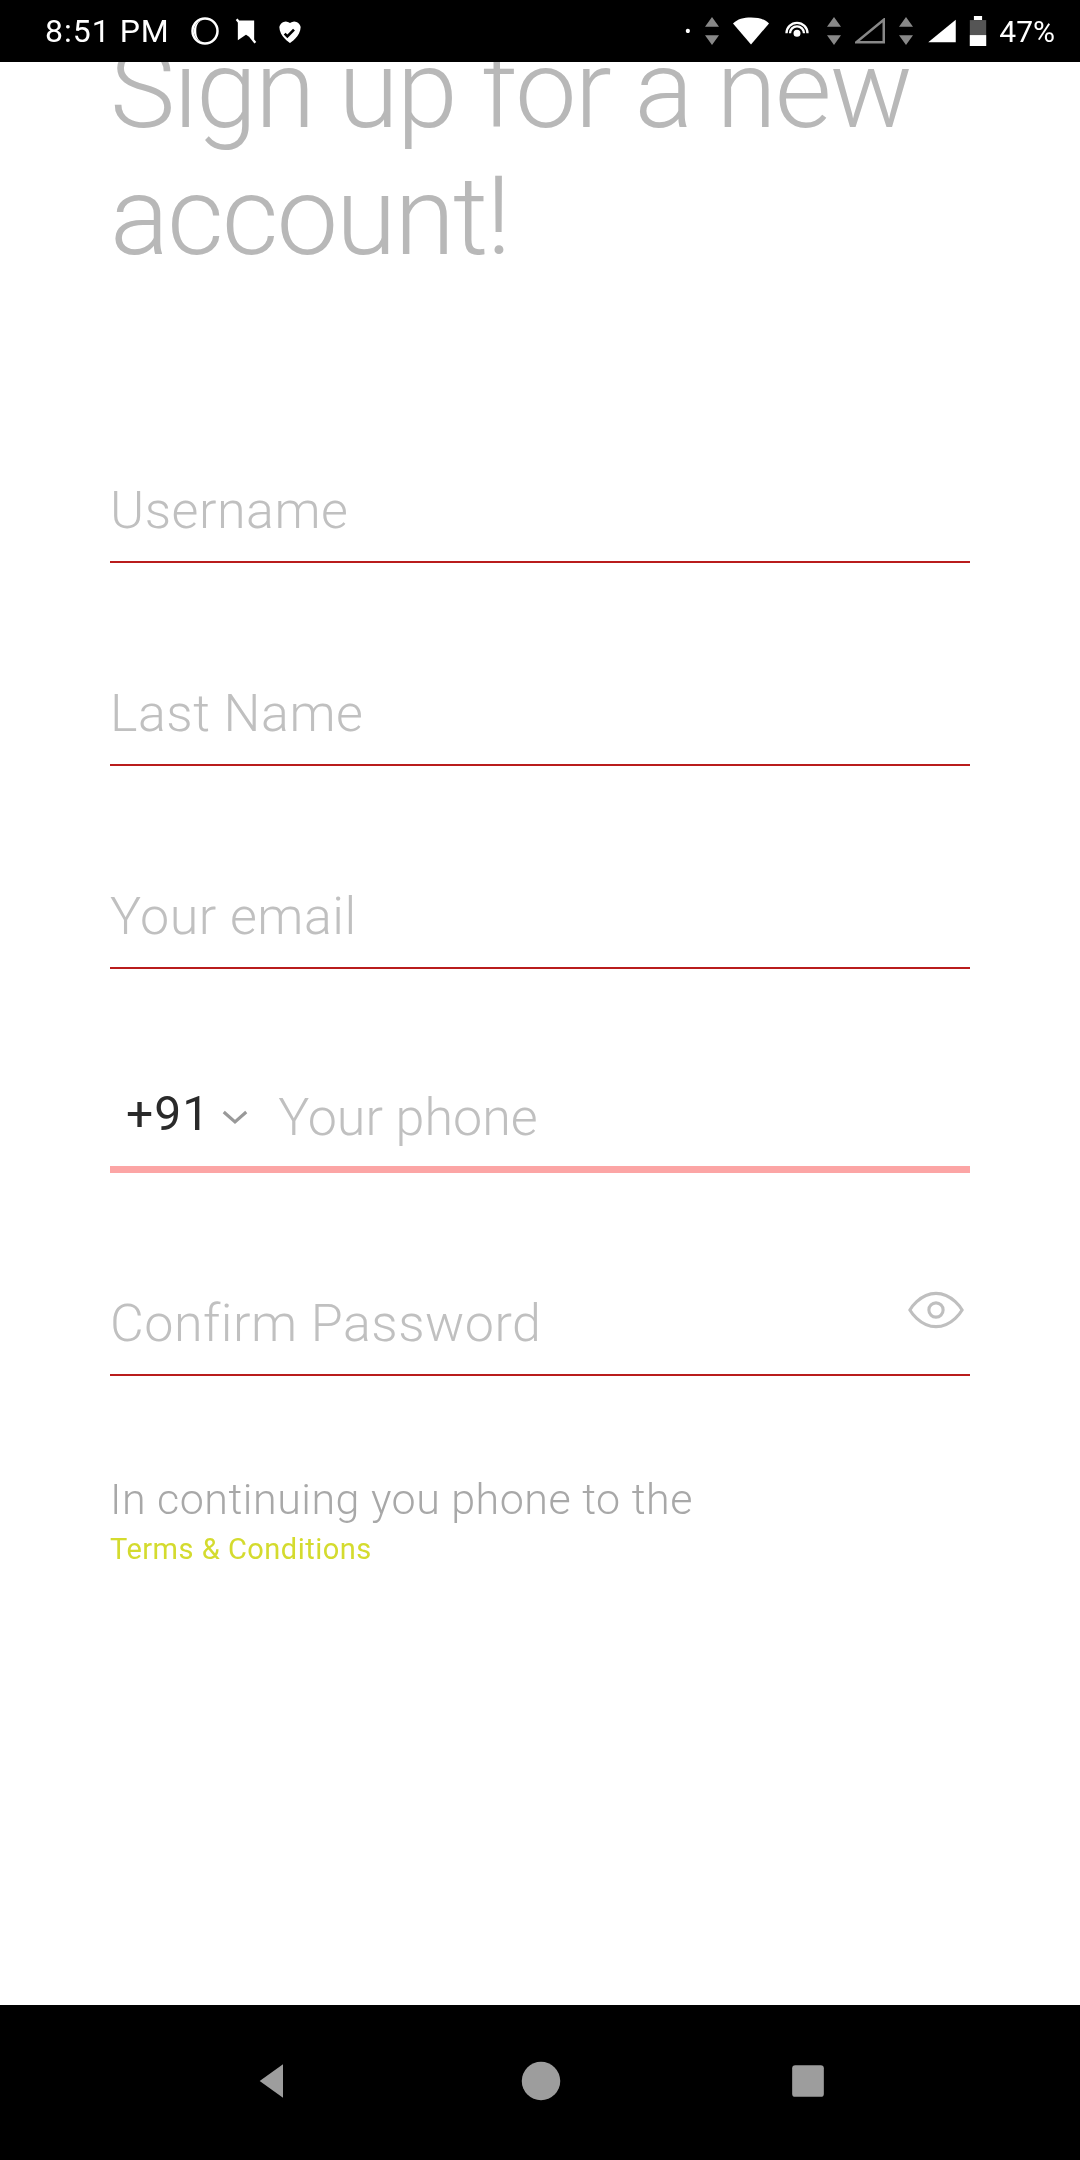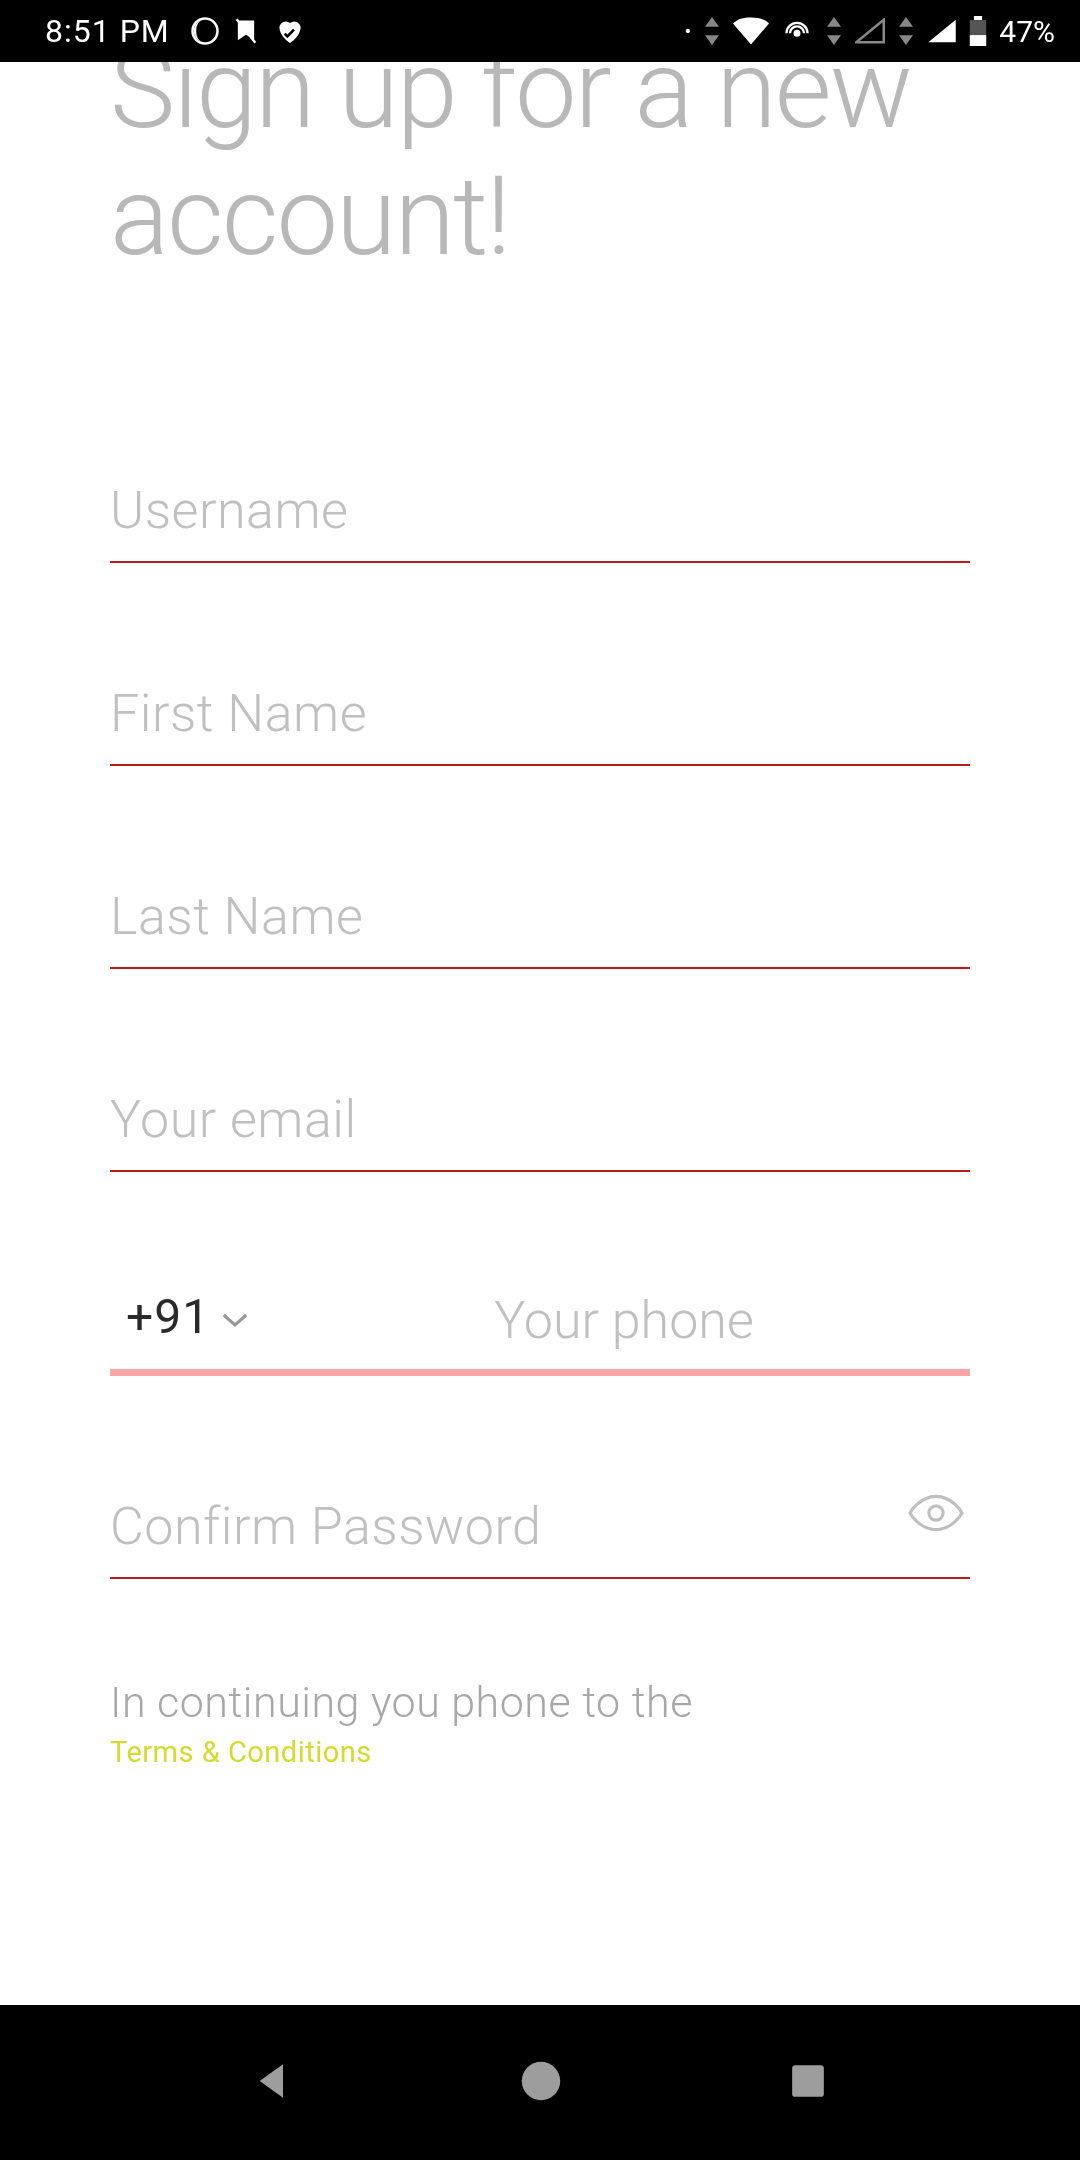--- a/index.html
+++ b/index.html
@@ -104,21 +104,20 @@
     }
     .phone-input {
       flex: 1;
       border: none;
       font-size: 52px;
       font-weight: 300;
       color: #333;
       outline: none;
       background: transparent;
       padding-top: 8px;
-      text-align: center;
     }
     .phone-input::placeholder {
       color: #c0c0c0;
     }
     .password-row {
       position: relative;
     }
     .eye-icon {
       position: absolute;
       right: 5px;
@@ -208,23 +207,20 @@
   </div>
 </div>
 
 <div class="content">
   <h1 class="heading">Sign up for a new account!</h1>
 
   <div class="field-group">
     <input class="input-field" type="text" placeholder="Username" style="">
   </div>
 
-  <div class="field-group">
-    <input class="input-field" type="text" placeholder="First Name" style="">
-  </div>
 
   <div class="field-group">
     <input class="input-field" type="text" placeholder="Last Name" style="">
   </div>
 
   <div class="field-group">
     <input class="input-field" type="email" placeholder="Your email" style="">
   </div>
 
   <div class="phone-row">

